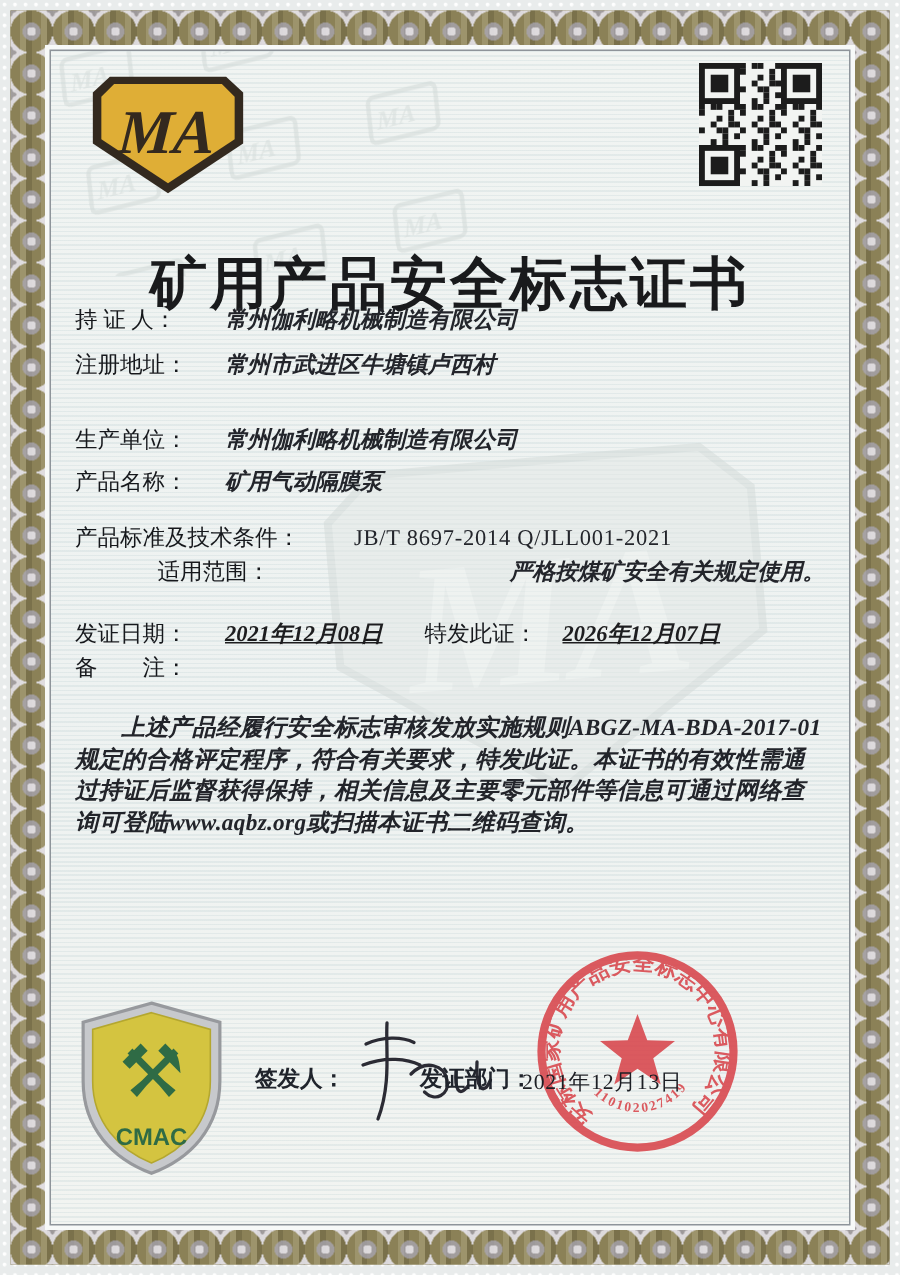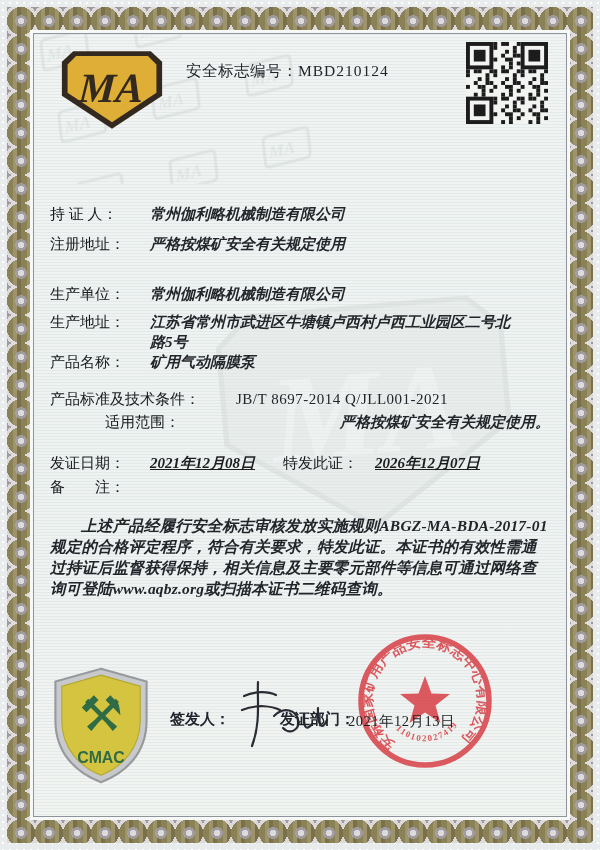--- a/index.html
+++ b/index.html
@@ -47,21 +47,21 @@
   
   .fields { position:absolute; left:16px; right:16px; top:170px; font-size:15px; }
   .row { line-height:20px; }
   .row .lab { display:inline-block; width:100px; vertical-align:top; color:#16181c; }
   .row .val { display:inline-block; width:370px; vertical-align:top; font-style:italic; font-weight:600; color:#23252b; }
   .row.wide .lab { width:auto; margin-right:36px; }
   .row.wide .val { width:auto; font-style:normal; font-weight:normal; letter-spacing:.5px; }
   .r1 { margin-bottom:10px; } .r2 { margin-bottom:10px; } .r3 { margin-bottom:8px;margin-top:30px; }
   .r4 { margin-bottom:0; }  .r5 { margin-bottom:17px; } .r6 { margin-bottom:12px; }
   .r7 { margin-bottom:3px; } .r8 { margin-bottom:21px;text-align:right; } .r9 { margin-bottom:4px; }
-  .r10 { margin-bottom:18px; }
+  .r10 { margin-bottom:18px;font-family:Liberation Mono, monospace; }
   .row .lab2 { display:inline-block; width:92px; margin-left:28px; color:#16181c; }
   .row .val2 { font-style:italic; font-weight:600;text-decoration:underline; }
 
   .statement { text-indent:2em; line-height:21px; font-size:15.5px; font-style:italic; font-weight:600; color:#22242a; letter-spacing:.2px; }
 
   
   .cmac { position:absolute; left:14px; top:630px; width:106px; height:124px; }
   .signer-label { position:absolute; left:136px; top:676px; font-size:15px; font-weight:bold; color:#20242c; }
   .signature { position:absolute; left:198px; top:644px; width:100px; height:76px; }
   .dept-label { position:absolute; left:246px; top:676px; font-size:15px; font-weight:bold; color:#20242c; }
@@ -94,23 +94,20 @@
       </svg>
 
       <div class="content">
 
         <div class="hdr">
           <svg class="ma-badge" viewBox="0 0 110 88">
             <polygon points="14,3 96,3 108,14 108,50 55,85 2,50 2,14" fill="#33291f"></polygon>
             <polygon points="17,8 93,8 102,17 102,47 55,78 8,47 8,17" fill="#dfae36"></polygon>
             <text x="55" y="57" font-size="44" font-weight="bold" font-style="italic" fill="#33291f" text-anchor="middle" transform="translate(2,0) skewX(-4)">MA</text>
           </svg>
-          <div class="certno">
-            <span>安全标志编号：</span><span class="num">MBD210124</span>
-          </div>
           <svg class="qr" id="qr-svg" viewBox="0 0 21 21">
               <rect x="0" y="0" width="21" height="21" fill="#f2f4f2"></rect>
               <rect x="7" y="0" width="1" height="1" fill="#1c1c1c"></rect>
               <rect x="9" y="0" width="1" height="1" fill="#1c1c1c"></rect>
               <rect x="10" y="0" width="1" height="1" fill="#1c1c1c"></rect>
               <rect x="13" y="0" width="1" height="1" fill="#1c1c1c"></rect>
               <rect x="7" y="1" width="1" height="1" fill="#1c1c1c"></rect>
               <rect x="12" y="1" width="1" height="1" fill="#1c1c1c"></rect>
               <rect x="10" y="2" width="1" height="1" fill="#1c1c1c"></rect>
               <rect x="12" y="2" width="1" height="1" fill="#1c1c1c"></rect>
@@ -219,26 +216,26 @@
               <rect x="2" y="2" width="3" height="3" fill="#1c1c1c"></rect>
               <rect x="14" y="0" width="7" height="7" fill="#1c1c1c"></rect>
               <rect x="15" y="1" width="5" height="5" fill="#f2f4f2"></rect>
               <rect x="16" y="2" width="3" height="3" fill="#1c1c1c"></rect>
               <rect x="0" y="14" width="7" height="7" fill="#1c1c1c"></rect>
               <rect x="1" y="15" width="5" height="5" fill="#f2f4f2"></rect>
               <rect x="2" y="16" width="3" height="3" fill="#1c1c1c"></rect>
             </svg>
         </div>
 
+        <div class="title">矿用产品安全标志证书</div>
 
         <div class="fields">
           <div class="row r1"><span class="lab">持 证 人：</span><span class="val">常州伽利略机械制造有限公司</span></div>
-          <div class="row r2"><span class="lab">注册地址：</span><span class="val">严格按煤矿安全有关规定使用</span></div>
+          <div class="row r2"><span class="lab">注册地址：</span><span class="val">常州市武进区牛塘镇卢西村</span></div>
           <div class="row r3"><span class="lab">生产单位：</span><span class="val">常州伽利略机械制造有限公司</span></div>
-          <div class="row r4"><span class="lab">生产地址：</span><span class="val">江苏省常州市武进区牛塘镇卢西村卢西工业园区二号北路5号</span></div>
           <div class="row r5"><span class="lab">产品名称：</span><span class="val">矿用气动隔膜泵</span></div>
           <div class="row wide r7"><span class="lab">产品标准及技术条件：</span><span class="val">JB/T 8697-2014  Q/JLL001-2021</span></div>
           <div class="row r8"><span class="lab">适用范围：</span><span class="val">严格按煤矿安全有关规定使用。</span></div>
           <div class="row r9">
             <span class="lab">发证日期：</span><span class="val2">2021年12月08日</span><span class="lab2">特发此证：</span><span class="val2">2026年12月07日</span>
           </div>
           <div class="row r10"><span class="lab">备　　注：</span></div>
 
           <div class="statement">上述产品经履行安全标志审核发放实施规则ABGZ-MA-BDA-2017-01规定的合格评定程序，符合有关要求，特发此证。本证书的有效性需通过持证后监督获得保持，相关信息及主要零元部件等信息可通过网络查询可登陆www.aqbz.org或扫描本证书二维码查询。</div>
         </div>

